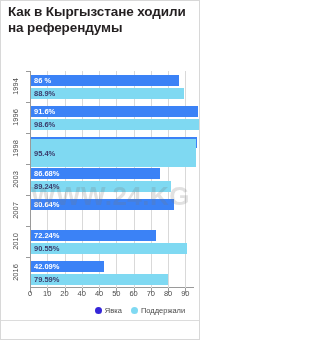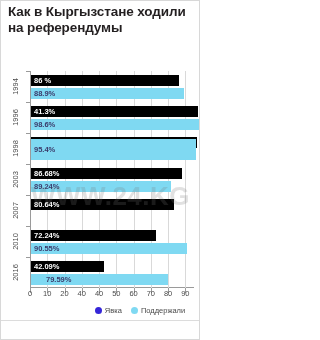--- a/index.html
+++ b/index.html
@@ -116,21 +116,21 @@
     background: #9a9a9a;
   }
   
   .bar {
     position: absolute;
     left: 1px;
     display: flex;
     align-items: center;
     box-sizing: border-box;
   }
-  .bar.turnout { background: #000000; }
+  .bar.turnout { background: #3b82f6; }
   .bar.support { background: #7fd9f2; }
   .bar-label {
     font-size: 7.5px;
     font-weight: 700;
     padding-left: 3px;
     white-space: nowrap;
   }
   .bar.turnout .bar-label { color: #ffffff; }
   .bar.support .bar-label { color: #3a3a6a; }
   
@@ -252,50 +252,50 @@
       <div class="tick-mark" style="left: 138.105px; top: 217px;"></div>
       <div class="gridline" style="left: 155.368px;"></div>
       <div class="tick-mark" style="left: 155.368px; top: 217px;"></div>
       <div class="bar turnout" style="top: 3.5px; height: 11px; width: 148.463px;">
         <span class="bar-label">86 %</span>
       </div>
       <div class="bar support" style="top: 16.5px; height: 11px; width: 153.469px;">
         <span class="bar-label">88.9%</span>
       </div>
       <div class="bar turnout" style="top: 34.5px; height: 11px; width: 166.762px;">
-        <span class="bar-label">41.3%</span>
+        <span class="bar-label">91.6%</span>
       </div>
       <div class="bar support" style="top: 47.5px; height: 11px; width: 170.215px;">
         <span class="bar-label">98.6%</span>
       </div>
       <div class="bar turnout" style="top: 65.5px; height: 11px; width: 166.417px;">
         <span class="bar-label">96.4%</span>
       </div>
-      <div class="bar support" style="top: 68px; height: 21px; width: 164.691px;">
+      <div class="bar support" style="top: 68px; height: 28px; width: 164.691px;">
         <span class="bar-label">95.4%</span>
       </div>
-      <div class="bar turnout" style="top: 96.5px; height: 11px; width: 151px;">
+      <div class="bar turnout" style="top: 96.5px; height: 11px; width: 129px;">
         <span class="bar-label">86.68%</span>
       </div>
       <div class="bar support" style="top: 109.5px; height: 11px; width: 140px;">
         <span class="bar-label">89.24%</span>
       </div>
       <div class="bar turnout" style="top: 127.5px; height: 11px; width: 143px;">
         <span class="bar-label">80.64%</span>
       </div>
       <div class="bar turnout" style="top: 158.5px; height: 11px; width: 124.709px;">
         <span class="bar-label">72.24%</span>
       </div>
       <div class="bar support" style="top: 171.5px; height: 11px; width: 156.318px;">
         <span class="bar-label">90.55%</span>
       </div>
       <div class="bar turnout" style="top: 189.5px; height: 11px; width: 72.6606px;">
         <span class="bar-label">42.09%</span>
       </div>
-      <div class="bar support" style="top: 202.5px; height: 11px; width: 137.397px; padding-left: 12px;">
+      <div class="bar support" style="top: 202.5px; height: 11px; width: 137.397px;">
         <span class="bar-label">79.59%</span>
       </div>
     </div>
 
   <div id="watermark">WWW.24.KG</div>
 
   <div id="ticklabels">
       <span class="tick-label" style="left: 0px;">0</span>
       <span class="tick-label" style="left: 17.2632px;">10</span>
       <span class="tick-label" style="left: 34.5263px;">20</span>

